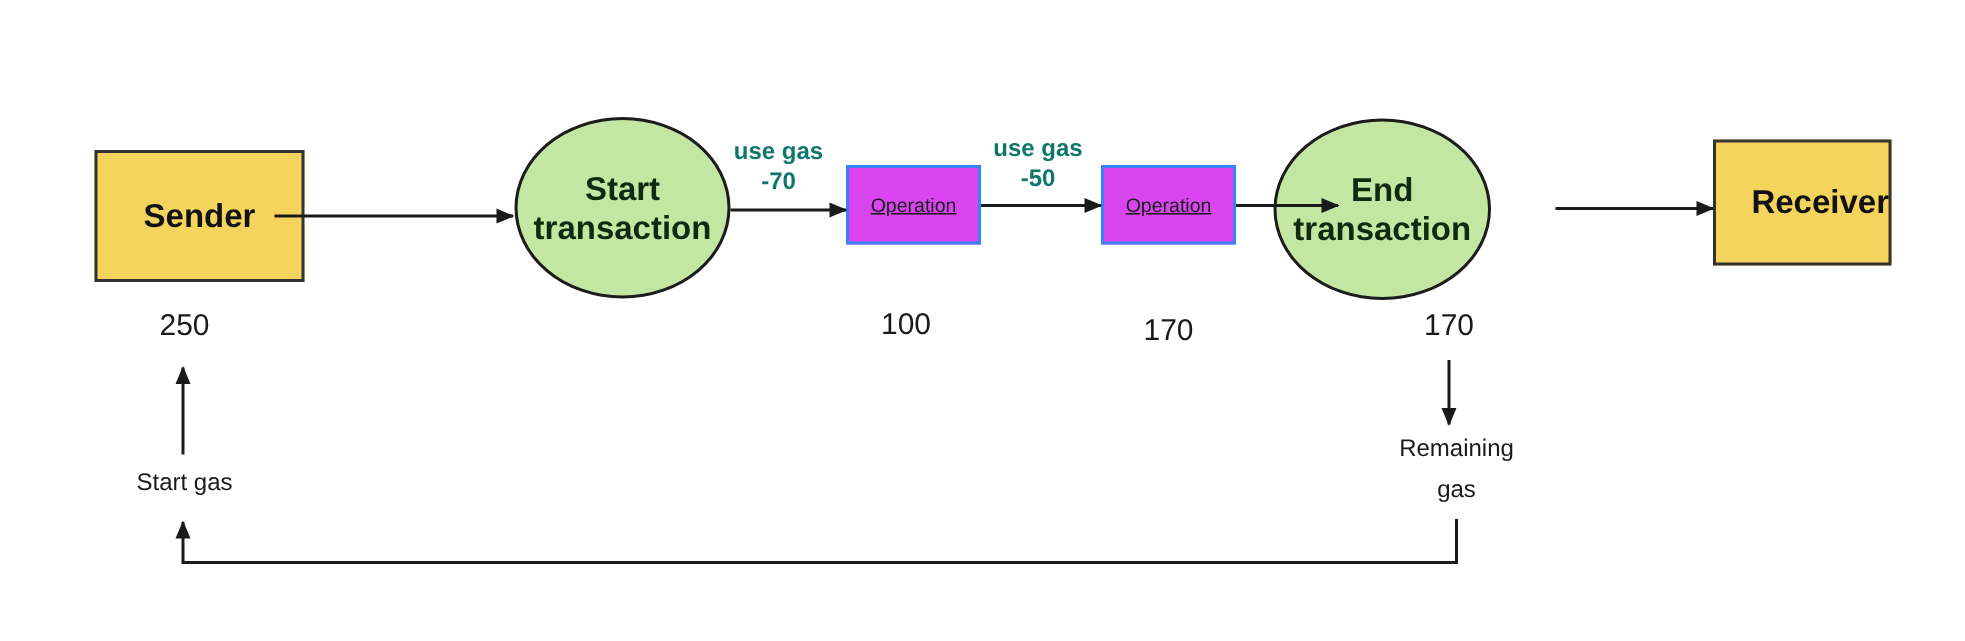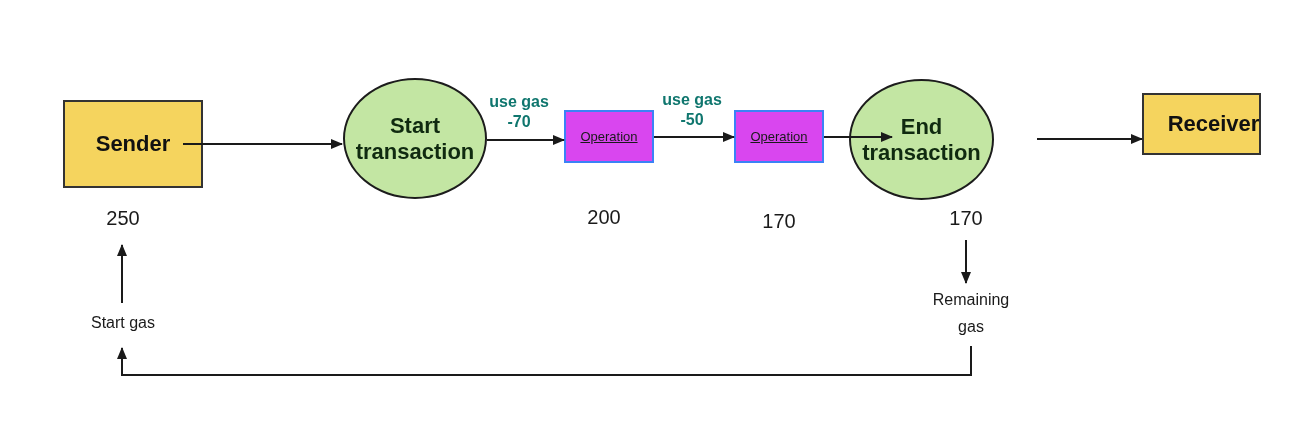--- a/index.html
+++ b/index.html
@@ -44,21 +44,21 @@
     font-size: 13px;
     color: #1a1a1a;
     text-decoration: underline;
   }
 
   #sender      { left: 63px;   top: 100px; width: 140px; height: 88px; }
   #start-tx    { left: 343px;  top: 78px;  width: 144px; height: 121px; }
   #operation-1 { left: 564px;  top: 110px; width: 90px;  height: 53px; }
   #operation-2 { left: 734px;  top: 110px; width: 90px;  height: 53px; }
   #end-tx      { left: 849px;  top: 79px;  width: 145px; height: 121px; }
-  #receiver    { left: 1142px; top: 93px;  width: 119px; height: 62px; padding-left: 24px; }
+  #receiver    { left: 1142px; top: 93px;  width: 119px; height: 84px; padding-left: 24px; }
 
   
   .line { position: absolute; background: #1a1a1a; }
   .line-h { height: 2px; }
   .line-v { width: 2px; }
 
   .arrow-right::after {
     content: ""; position: absolute; right: -1px; top: -4px;
     border-left: 12px solid #1a1a1a;
     border-top: 5px solid transparent; border-bottom: 5px solid transparent;
@@ -151,21 +151,21 @@
   <div id="edge-end-receiver" class="line line-h arrow-right"></div>
 
   <div id="edge-startgas-250" class="line line-v arrow-up"></div>
   <div id="edge-end-remaining" class="line line-v arrow-down"></div>
 
   <div id="loop-down" class="line line-v"></div>
   <div id="loop-horizontal" class="line line-h"></div>
   <div id="loop-up" class="line line-v arrow-up"></div>
 
   <div id="num-250" class="label label-num">250</div>
-  <div id="num-200" class="label label-num">200</div>
+  <div id="num-200" class="label label-num">100</div>
   <div id="num-170-op" class="label label-num">170</div>
   <div id="num-170-end" class="label label-num">170</div>
 
   <div id="label-use-gas-50" class="label label-cost">
     <span>use gas</span><br>
     <span>-70</span>
   </div>
   <div id="label-use-gas-30" class="label label-cost">
     <span>use gas</span><br>
     <span>-50</span>

